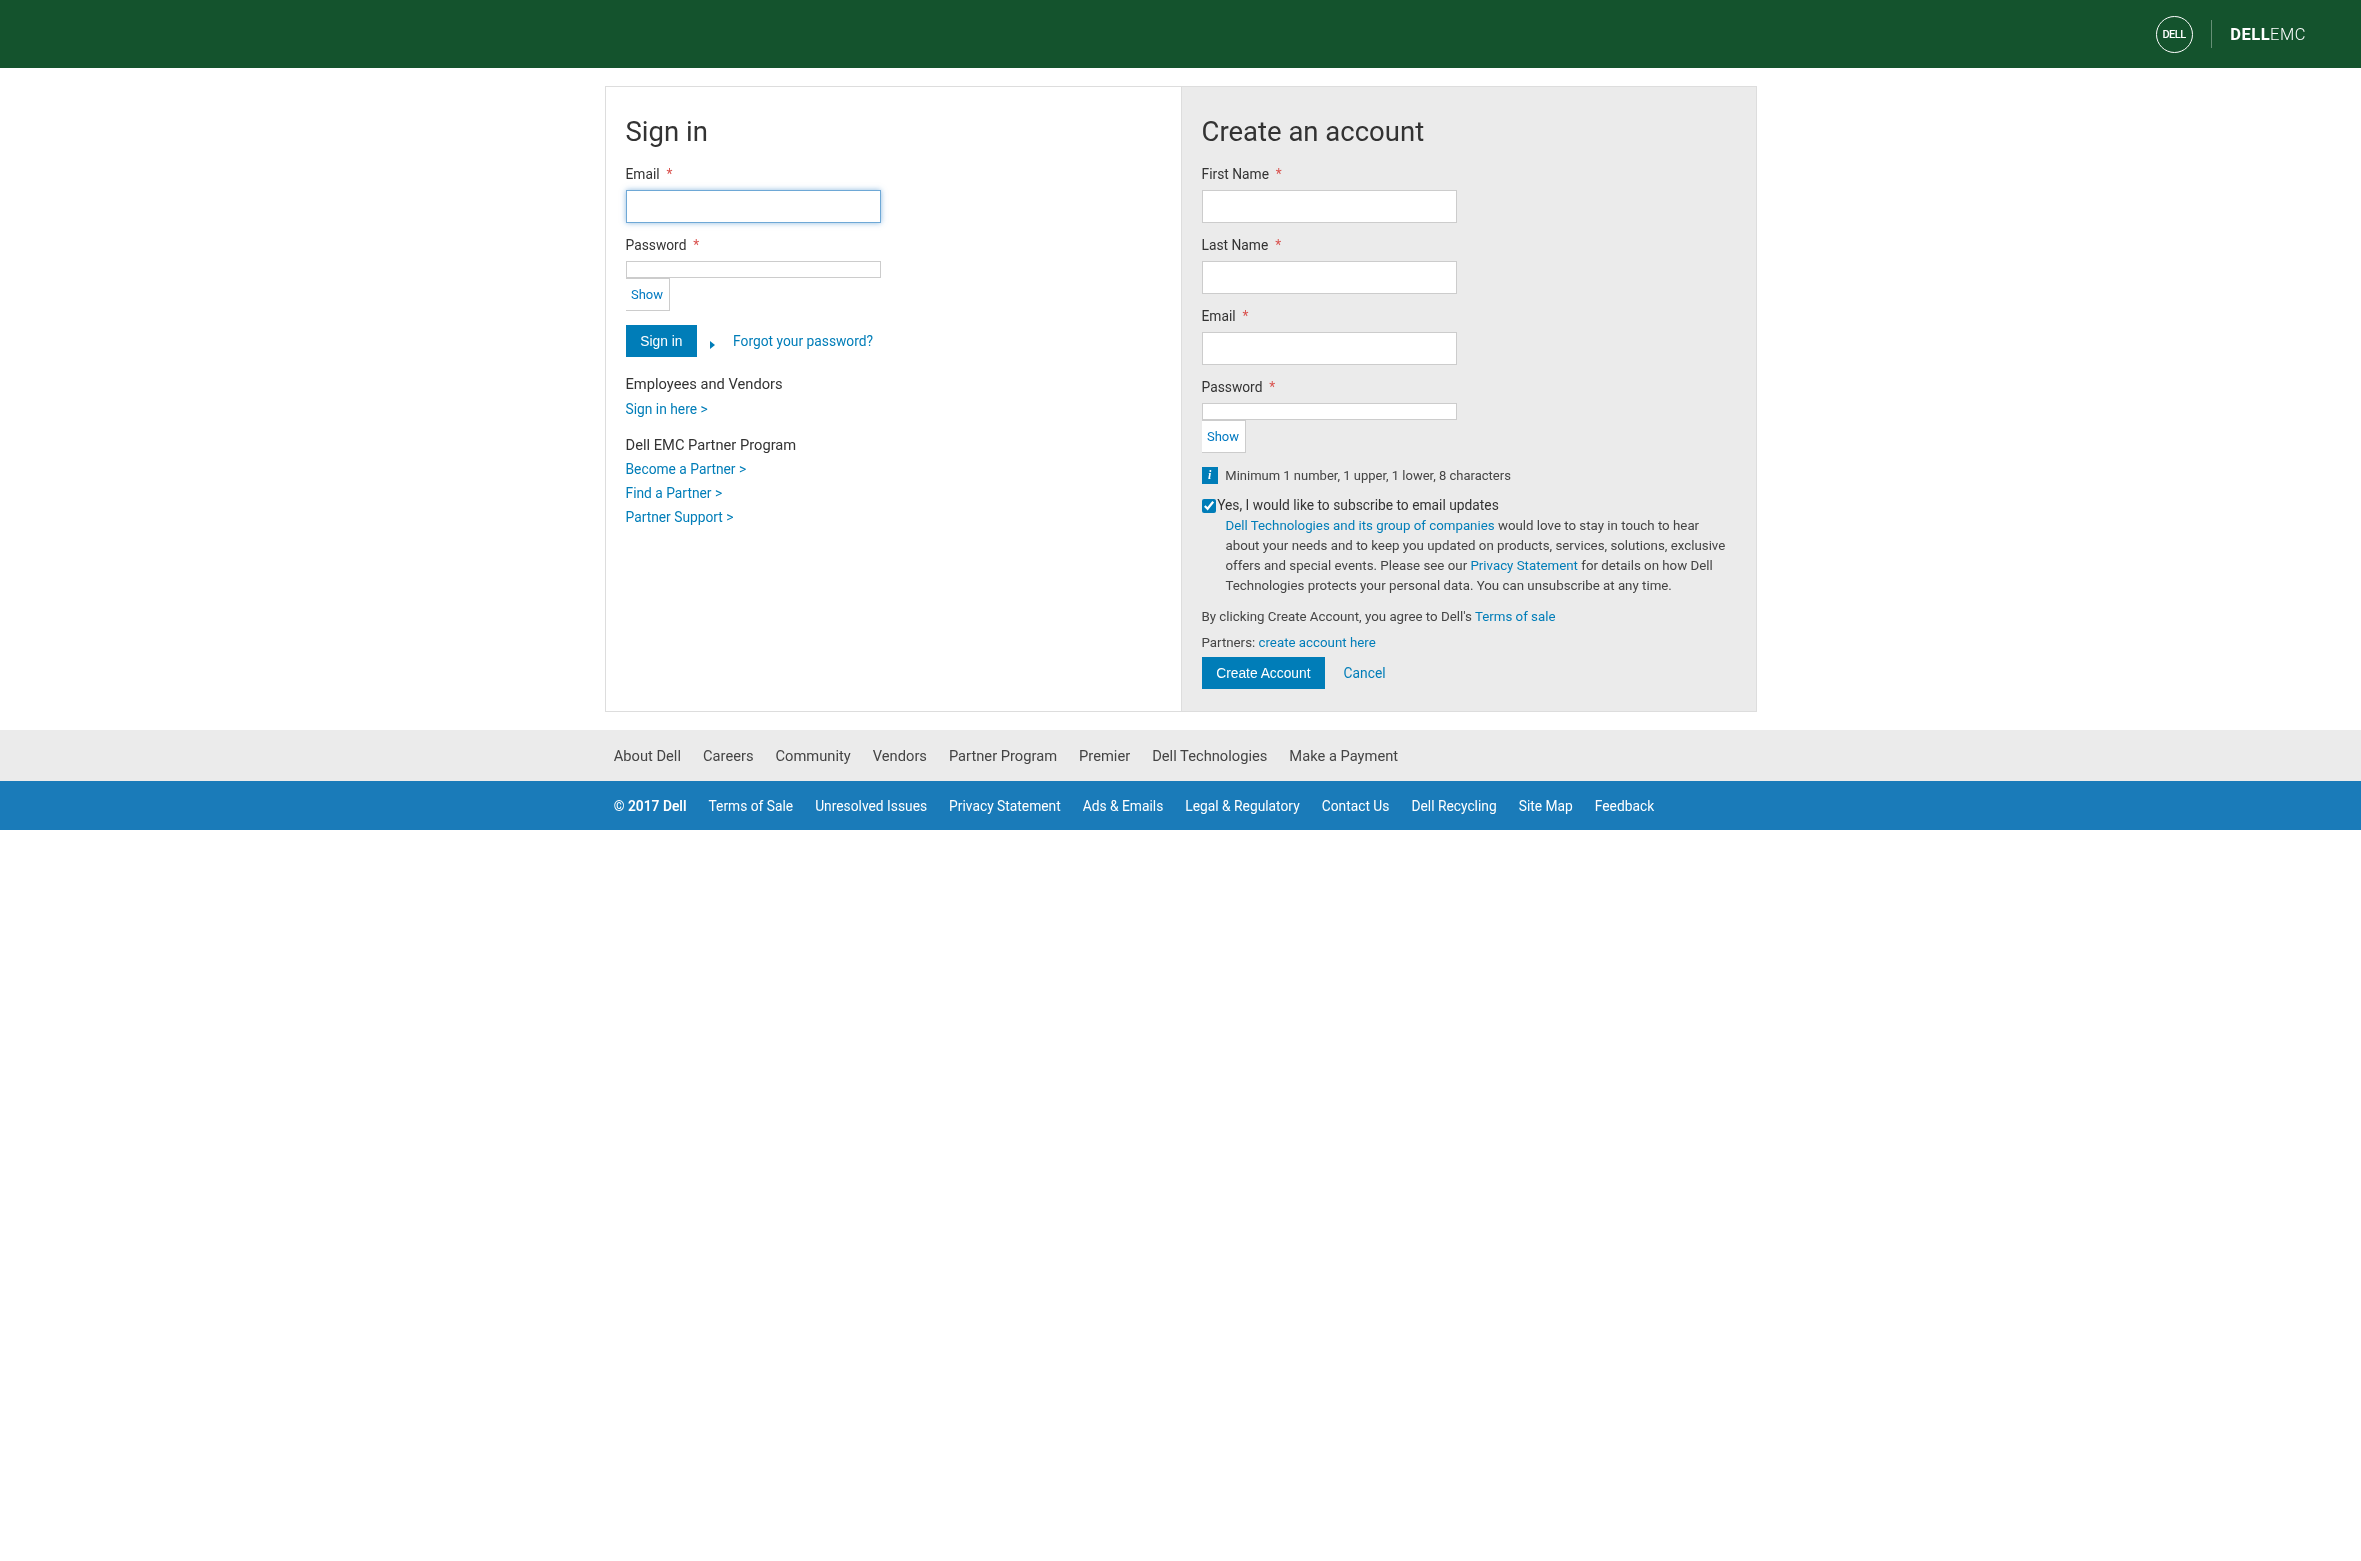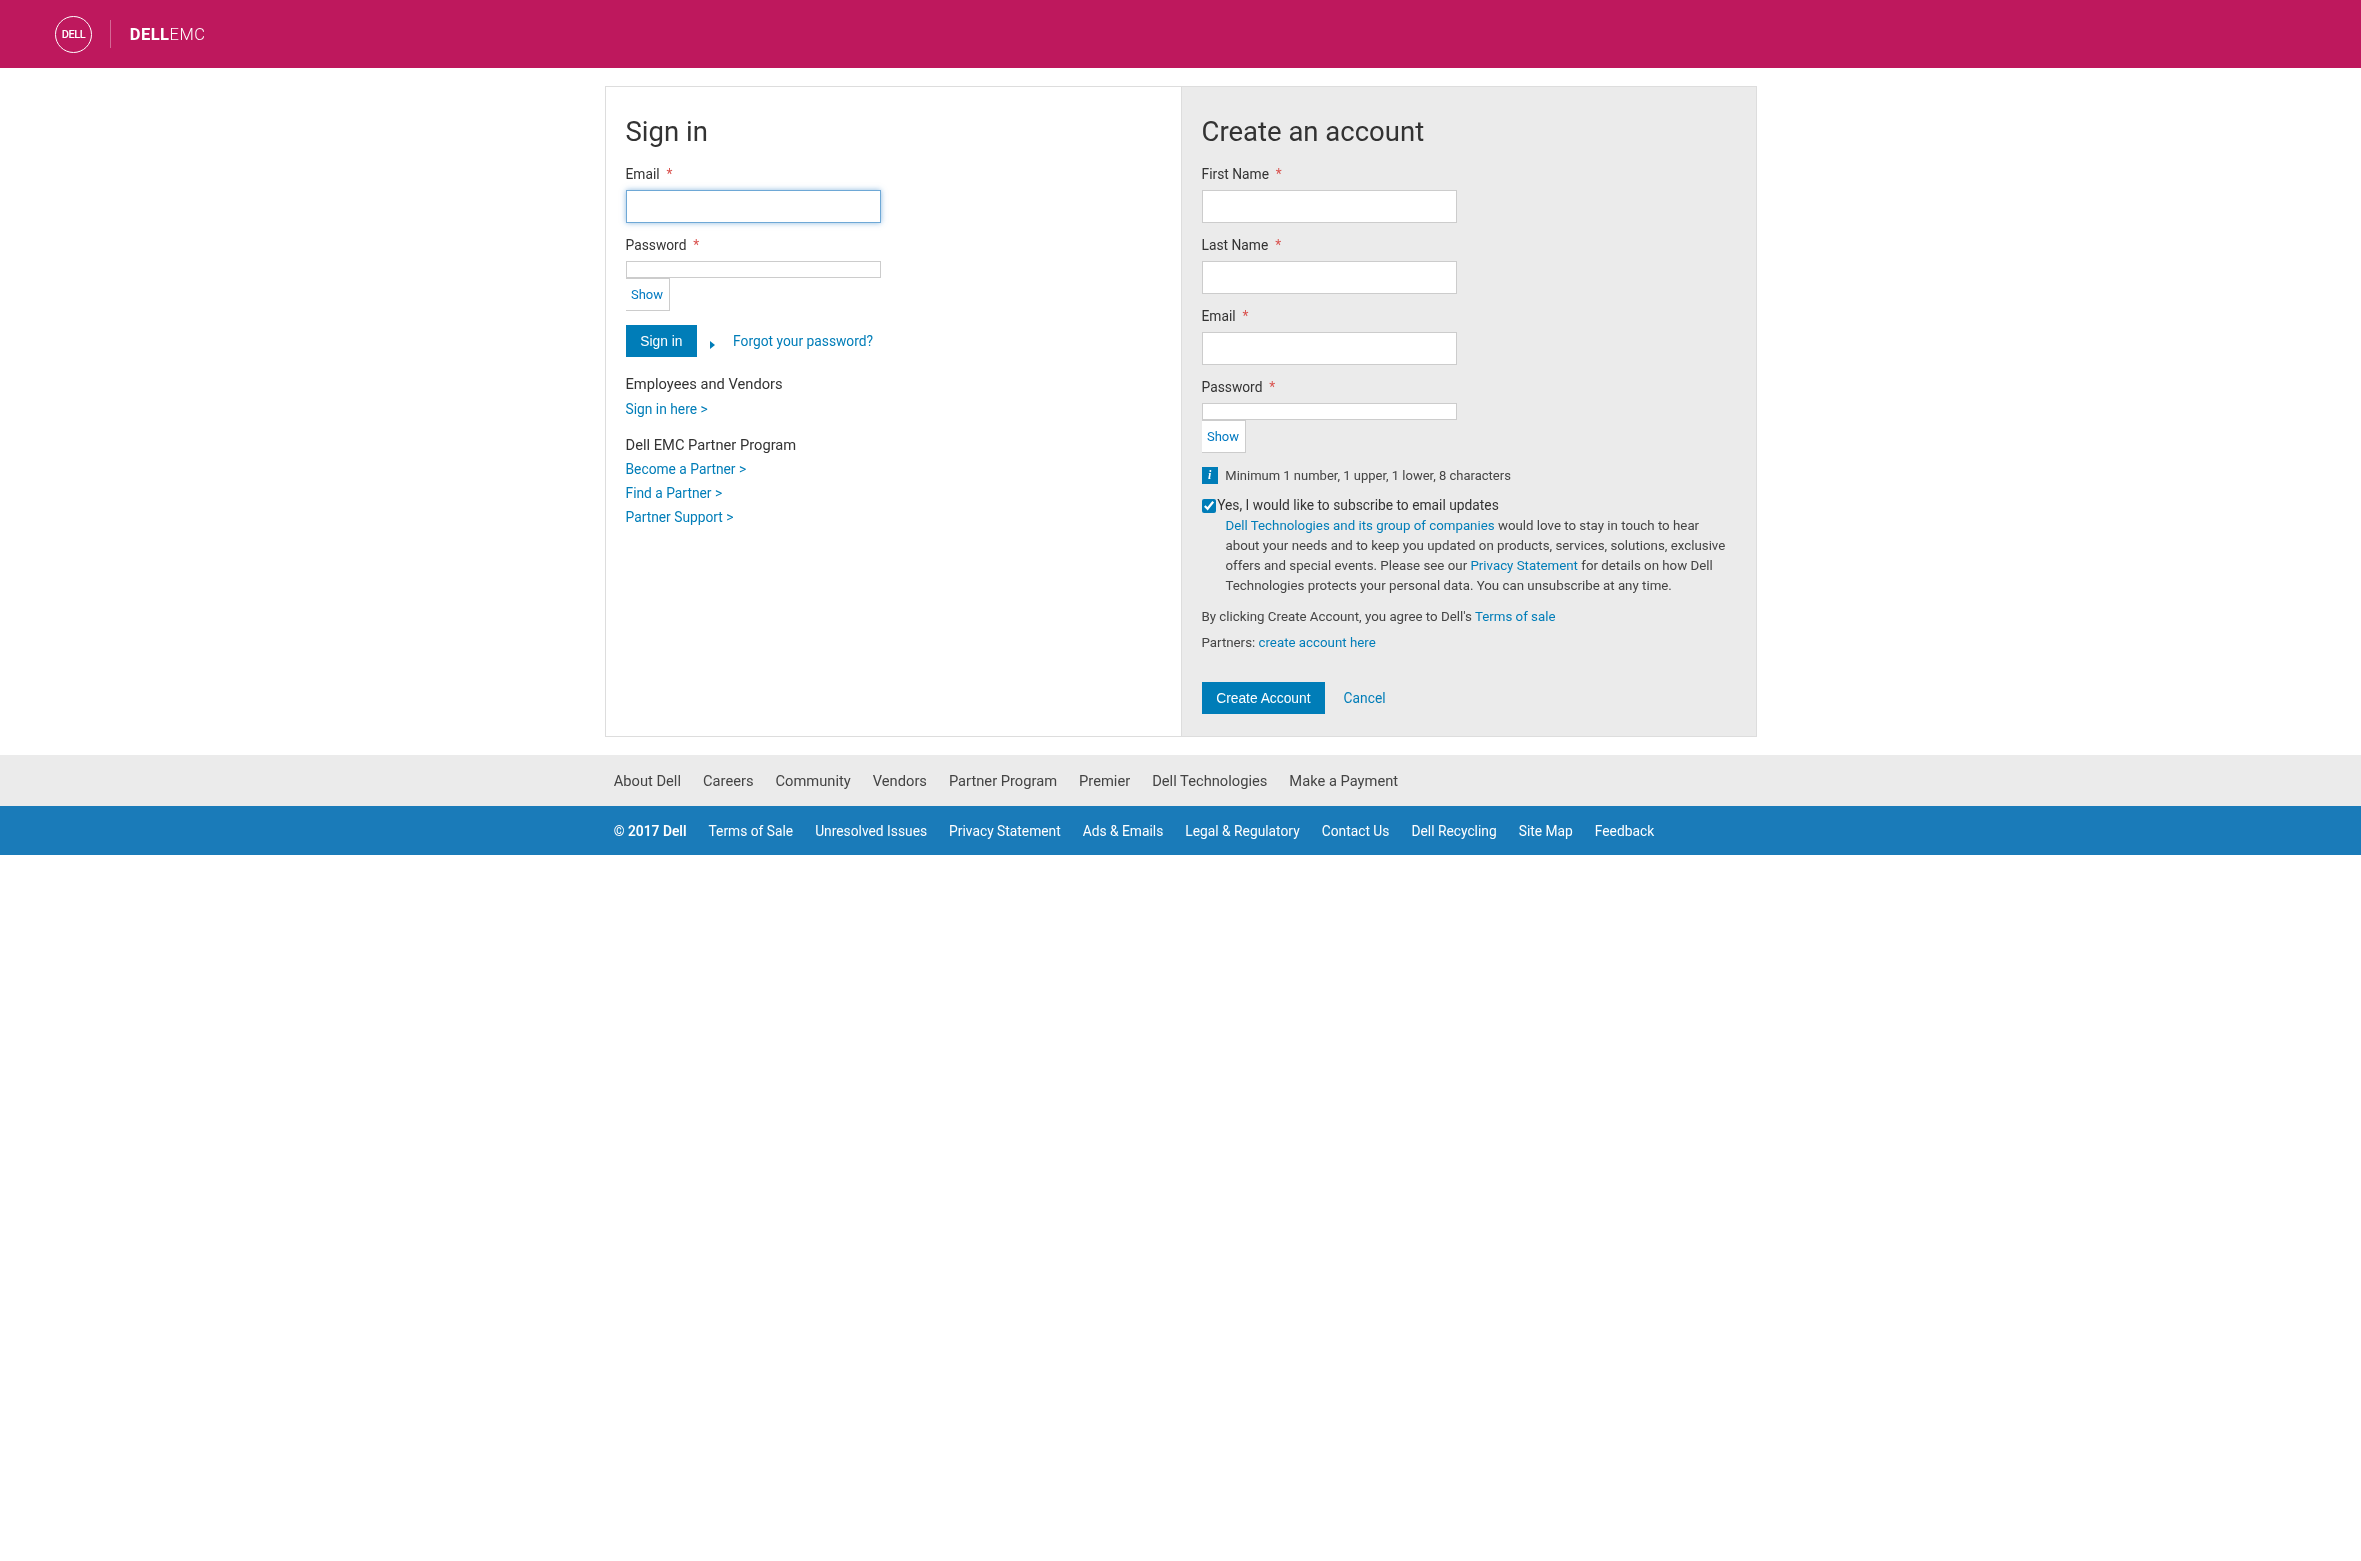--- a/index.html
+++ b/index.html
@@ -1,17 +1,17 @@
 <!DOCTYPE html>
 <html style="font-size:14.7px"><head>
 <meta charset="utf-8">
 <style>
 * { margin: 0; padding: 0; box-sizing: border-box; }
 body { font-family: -apple-system, BlinkMacSystemFont, "Segoe UI", Roboto, Arial, sans-serif; font-size: 13.8px; color: #333; background: #fff; }
-.header { background: #be185d; height: 68px; width: 100%; display: flex; align-items: center; padding: 0 55px; }
+.header { background: #14532d; height: 68px; width: 100%; display: flex; align-items: center; padding: 0 55px; justify-content: flex-end; }
 .dell-circle { width: 37px; height: 37px; border: 1.8px solid #fff; border-radius: 50%; display: flex; align-items: center; justify-content: center; color: #fff; font-size: 11px; font-weight: 500; letter-spacing: -0.5px; }
 .divider-v { width: 0.9px; height: 27.5px; background: rgba(255,255,255,0.35); margin: 0 18.4px; }
 .dell-emc { color: #fff; font-size: 16.5px; font-weight: 300; letter-spacing: 0.5px; }
 .dell-emc b { font-weight: 700; }
 
 .container { max-width: 1152px; margin: 18.4px auto 0; display: flex; border: 0.9px solid #ddd; }
 .panel-left { width: 50%; padding: 27.5px 20px; background: #fff; }
 .panel-right { width: 50%; padding: 27.5px 20px 22px; background: #ebebeb; border-left: 0.9px solid #ddd; }
 
 h1 { font-size: 27.5px; font-weight: 400; color: #333; margin-bottom: 18.4px; }
@@ -38,21 +38,21 @@
 
 .info-row { display: flex; align-items: center; gap: 7.3px; margin-top: 5.5px; margin-bottom: 13px; font-size: 13px; color: #444; }
 .info-icon { width: 16.5px; height: 16.5px; background: #007db8; color: #fff; display: flex; align-items: center; justify-content: center; font-family: serif; font-style: italic; font-weight: bold; font-size: 12px; }
 
 .checkbox-row { display: flex; align-items: flex-start; gap: 1px; margin-bottom: 3px; }
 .checkbox-row input[type="checkbox"] { width: 14.7px; height: 14.7px; margin-top: 1.8px; accent-color: #007db8; }
 .consent-text { font-size: 13.3px; color: #444; line-height: 20px; margin-left: 24px; margin-bottom: 13px; }
 .consent-text a { color: #007db8; text-decoration: none; }
 .terms-line { font-size: 13.3px; color: #444; margin-bottom: 11px; }
 .terms-line a { color: #007db8; text-decoration: none; }
-.partners-line { font-size: 13.3px; color: #444; margin-bottom: 32px; }
+.partners-line { font-size: 13.3px; color: #444; margin-bottom: 7px; }
 .partners-line a { color: #007db8; text-decoration: none; }
 .btn-row2 { display: flex; align-items: center; gap: 18.4px; }
 
 .footer-nav { background: #ebebeb; margin-top: 18.4px; padding: 16.5px 0; }
 .footer-nav-inner { max-width: 1152px; margin: 0 auto; display: flex; gap: 22px; padding: 0 9.2px; }
 .footer-nav a { color: #444; text-decoration: none; font-size: 14.7px; cursor: pointer; }
 
 .footer-legal { background: #1a7bb9; padding: 16.5px 0; }
 .footer-legal-inner { max-width: 1152px; margin: 0 auto; display: flex; gap: 22px; padding: 0 9.2px; align-items: center; }
 .footer-legal span, .footer-legal a { color: #fff; font-size: 13.8px; text-decoration: none; cursor: pointer; }

